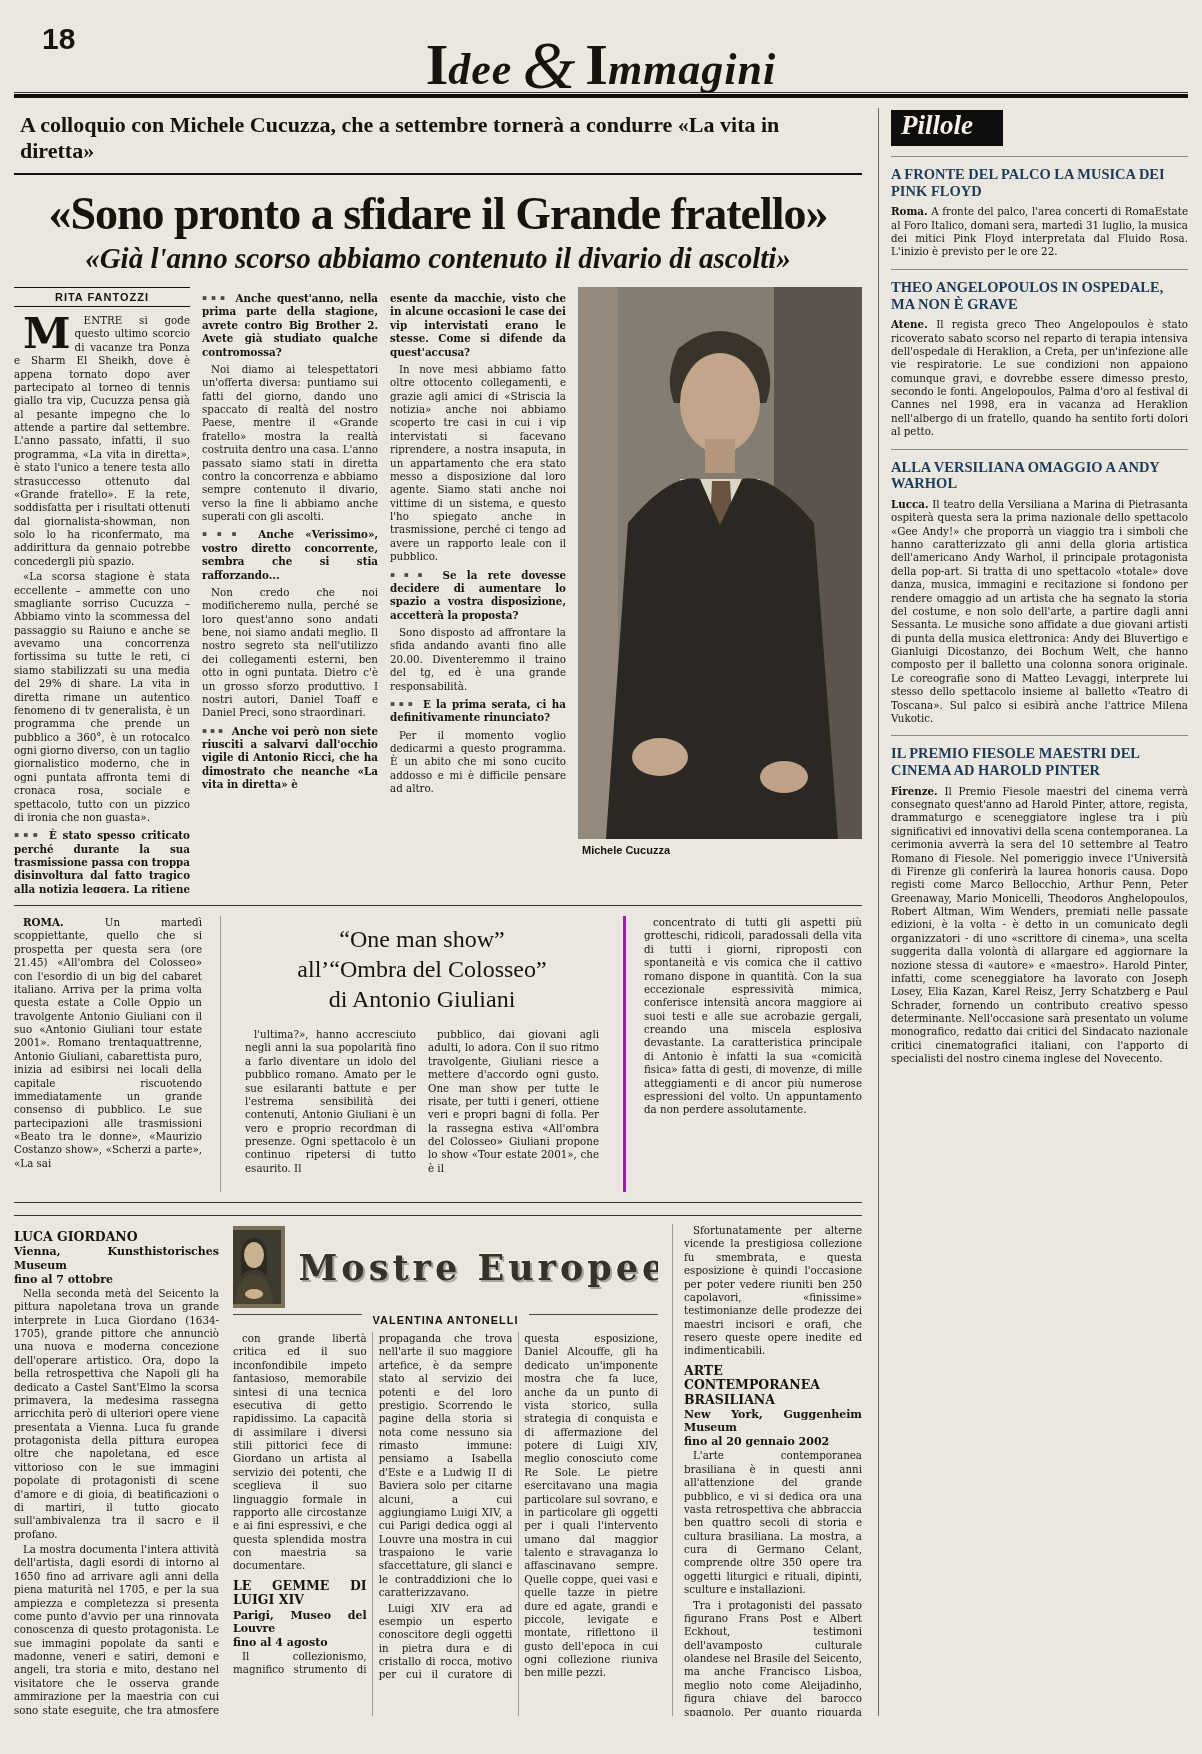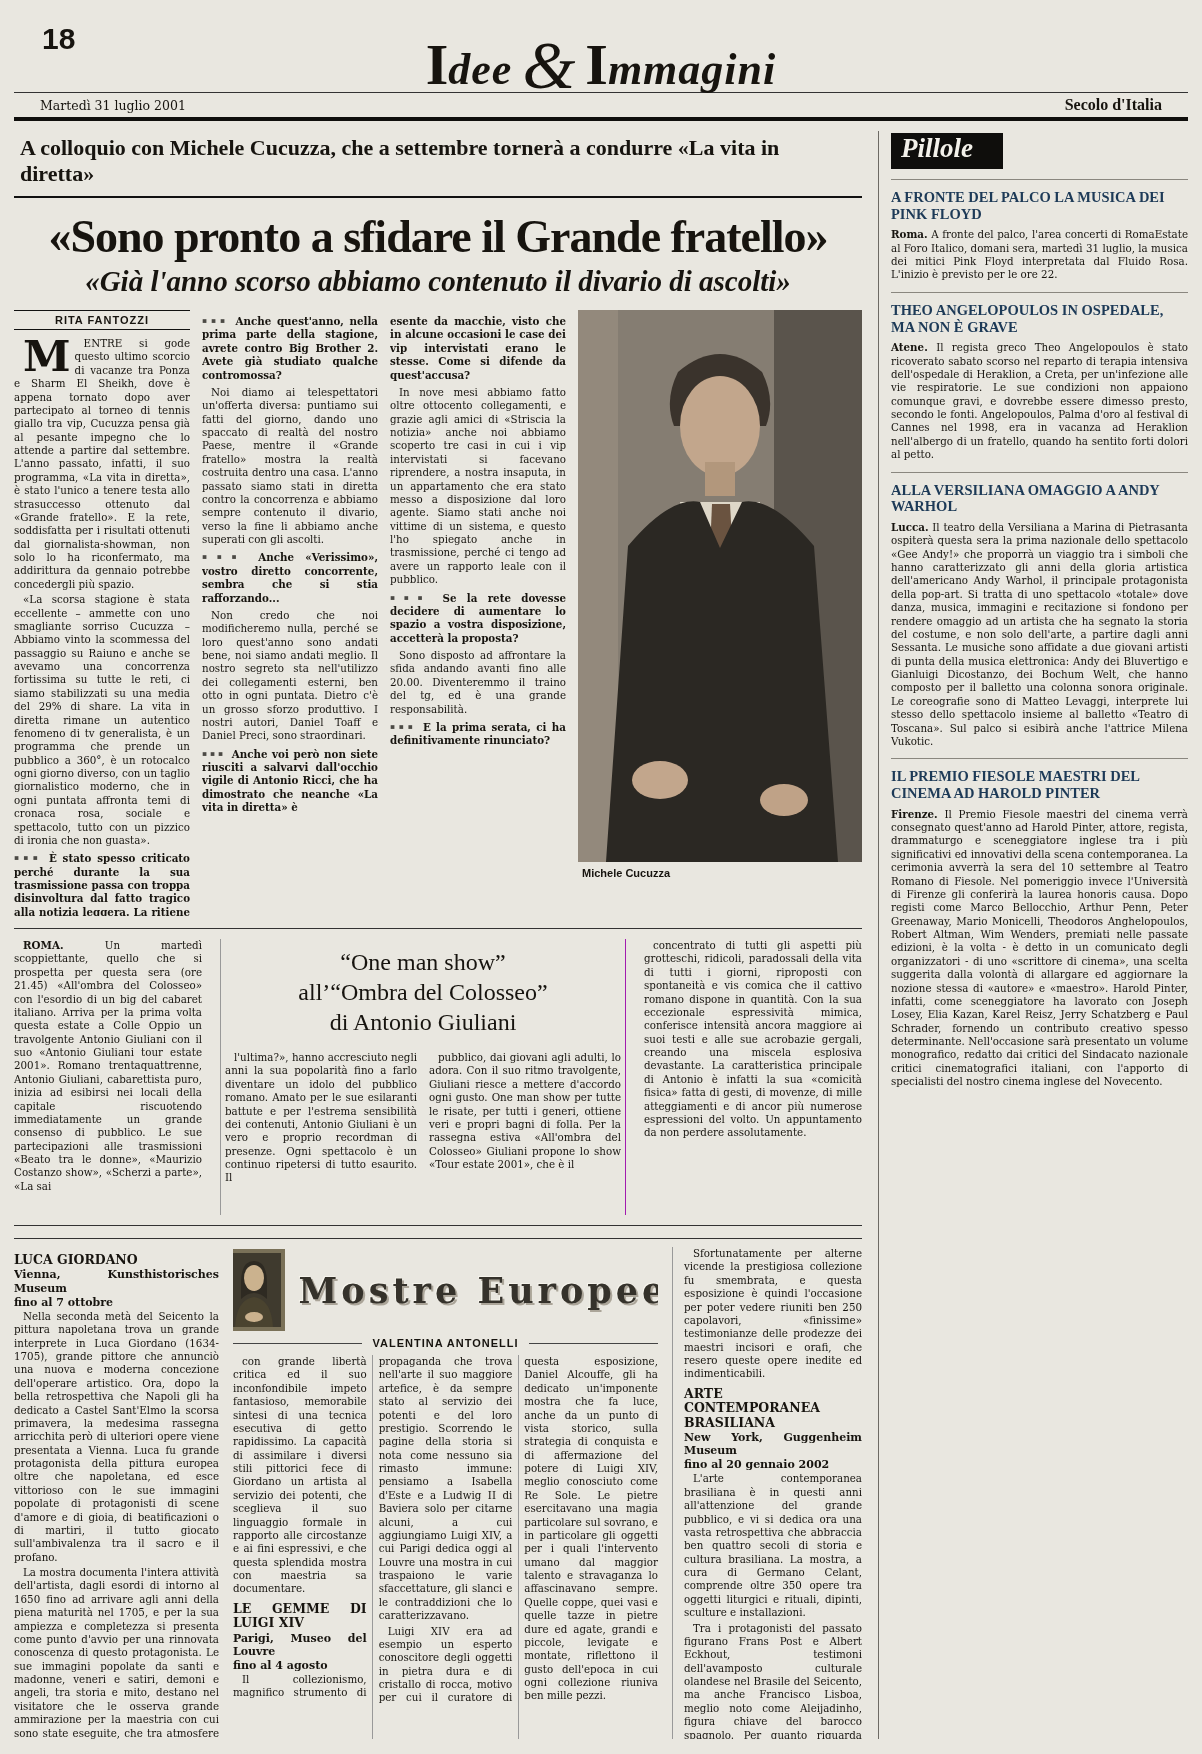--- a/index.html
+++ b/index.html
@@ -36,36 +36,36 @@
   .dropcap{float:left;font-size:43px;line-height:34px;font-weight:700;padding:2px 4px 0 0;}
   .plead{font-weight:700;}
   .photo-col{display:flex;flex-direction:column;}
   .photo{height:552px;background:linear-gradient(150deg,#a59c90,#6e675e 70%,#55504a);overflow:hidden;}
   .photo svg{display:block;width:100%;height:100%;}
   .caption{font:700 11px "Liberation Sans",sans-serif;margin-top:5px;padding-left:4px;}
   
   .giuliani{border-top:1px solid #333;border-bottom:1px solid #333;margin-top:12px;padding:10px 0;
     display:grid;grid-template-columns:188px 406px 1fr;column-gap:12px;height:276px;overflow:hidden;gap:18px;}
   .g-col{overflow:hidden;}
-  .g-mid{border-left:1px solid #999;border-right:1px solid #a21caf;padding:0 4px;overflow:hidden;}
+  .g-mid{border-left:1px solid #999;border-right:3px solid #a21caf;padding:0 24px;overflow:hidden;}
   .g-head{font:400 24px "Liberation Serif",serif;text-align:center;margin:8px 0 14px;line-height:1.25;}
   .g-mid-cols{display:grid;grid-template-columns:1fr 1fr;column-gap:12px;height:170px;overflow:hidden;}
   .g-mid-cols>div{overflow:hidden;}
   
   .bottom{display:grid;grid-template-columns:205px 425px 1fr;column-gap:14px;border-top:1px solid #333;
     margin-top:12px;padding-top:8px;height:548px;overflow:hidden;}
   .bottom>div{overflow:hidden;}
   p.sub{font-weight:700;text-indent:0;font-size:12.5px;margin:6px 0 1px;line-height:1.15;}
   p.sub2{font-weight:700;text-indent:0;font-size:11px;margin:0 0 1px;line-height:1.2;}
   .mostre-banner{display:flex;align-items:center;justify-content:center;gap:14px;margin:2px 0 6px;}
   .monalisa{width:54px;height:74px;background:#3f3a2e;border:4px solid #7a7158;flex:0 0 auto;}
   .monalisa svg{display:block;width:100%;height:100%;}
   .banner-text{font:700 35px "DejaVu Serif",serif;letter-spacing:4px;color:#35322b;
     text-shadow:2px 2px 0 #aba599,-1px -1px 0 #f6f4ec;white-space:nowrap;}
-  .mostre-byline{display:flex;align-items:center;gap:10px;justify-content:center;margin-bottom:6px;}
+  .mostre-byline{display:flex;align-items:flex-start;gap:10px;justify-content:center;margin-bottom:6px;}
   .mostre-byline:before,.mostre-byline:after{content:"";height:1px;background:#444;flex:1;}
   .mostre-byline span{font:700 11px "Liberation Sans",sans-serif;letter-spacing:1px;}
   .mostre-cols{column-count:3;column-gap:12px;column-rule:1px solid #999;height:448px;overflow:hidden;}
   .brasiliana{border-left:1px solid #999;padding-left:11px;}
   
   .sidebar{border-left:1px solid #6d6a64;padding-left:12px;overflow:hidden;}
   .pillole-header{background:#0f0e0c;color:#f3f1ea;display:inline-block;
     font:italic 700 27px "Liberation Serif",serif;padding:0 30px 5px 10px;margin:2px 0 10px;}
   .pill{border-top:1px solid #8a877f;padding:9px 0 10px;}
   .pill-title{font:700 14.5px "Liberation Serif",serif;color:#1d3a57;line-height:1.15;margin-bottom:6px;}
@@ -76,24 +76,20 @@
 
 <div class="page">
 
   <div class="hdr">
     <div class="page-num">18</div>
     <div class="masthead">
       <span class="mast-I">I</span><span class="mast-word">dee</span><span class="mast-amp">&amp;</span><span class="mast-I">I</span><span class="mast-word">mmagini</span>
     </div>
   </div>
   <div class="rule-thin"></div>
-  <div class="date-row">
-    <span class="date-txt">Martedì 31 luglio 2001</span>
-    <span class="paper-name">Secolo d'Italia</span>
-  </div>
   <div class="rule-thick"></div>
 
   <div class="content">
 
     <div class="main">
       <div class="kicker">A colloquio con Michele Cucuzza, che a settembre tornerà a condurre «La vita in diretta»</div>
       <h1 class="headline">«Sono pronto a sfidare il Grande fratello»</h1>
       <h2 class="subhead">«Già l'anno scorso abbiamo contenuto il divario di ascolti»</h2>
 
       <div class="interview">
@@ -111,20 +107,21 @@
             <p class="q"><span class="qmark">▪▪▪ </span>Anche «Verissimo», vostro diretto concorrente, sembra che si stia rafforzando...</p>
             <p>Non credo che noi modificheremo nulla, perché se loro quest'anno sono andati bene, noi siamo andati meglio. Il nostro segreto sta nell'utilizzo dei collegamenti esterni, ben otto in ogni puntata. Dietro c'è un grosso sforzo produttivo. I nostri autori, Daniel Toaff e Daniel Preci, sono straordinari.</p>
             <p class="q"><span class="qmark">▪▪▪ </span>Anche voi però non siete riusciti a salvarvi dall'occhio vigile di Antonio Ricci, che ha dimostrato che neanche «La vita in diretta» è</p>
           </div>
         <div class="icol">
             <p class="q">esente da macchie, visto che in alcune occasioni le case dei vip intervistati erano le stesse. Come si difende da quest'accusa?</p>
             <p>In nove mesi abbiamo fatto oltre ottocento collegamenti, e grazie agli amici di «Striscia la notizia» anche noi abbiamo scoperto tre casi in cui i vip intervistati si facevano riprendere, a nostra insaputa, in un appartamento che era stato messo a disposizione dal loro agente. Siamo stati anche noi vittime di un sistema, e questo l'ho spiegato anche in trasmissione, perché ci tengo ad avere un rapporto leale con il pubblico.</p>
             <p class="q"><span class="qmark">▪▪▪ </span>Se la rete dovesse decidere di aumentare lo spazio a vostra disposizione, accetterà la proposta?</p>
             <p>Sono disposto ad affrontare la sfida andando avanti fino alle 20.00. Diventeremmo il traino del tg, ed è una grande responsabilità.</p>
             <p class="q"><span class="qmark">▪▪▪ </span>E la prima serata, ci ha definitivamente rinunciato?</p>
+            <p>Per il momento voglio dedicarmi a questo programma. È un abito che mi sono cucito addosso e mi è difficile pensare ad altro.</p>
           </div>
         <div class="photo-col">
           <div class="photo">
             <svg viewBox="0 0 284 552" preserveAspectRatio="xMidYMax slice">
               <rect x="0" y="0" width="284" height="552" fill="#857d72"></rect>
               <rect x="196" y="0" width="88" height="552" fill="#5a544c"></rect>
               <rect x="0" y="0" width="40" height="552" fill="#93897c"></rect>
               <path d="M100,62 Q142,26 184,62 Q198,90 188,116 L96,116 Q86,90 100,62 Z" fill="#3a332c"></path>
               <ellipse cx="142" cy="116" rx="40" ry="50" fill="#c2a68c"></ellipse>
               <rect x="127" y="152" width="30" height="34" fill="#b2977c"></rect>

